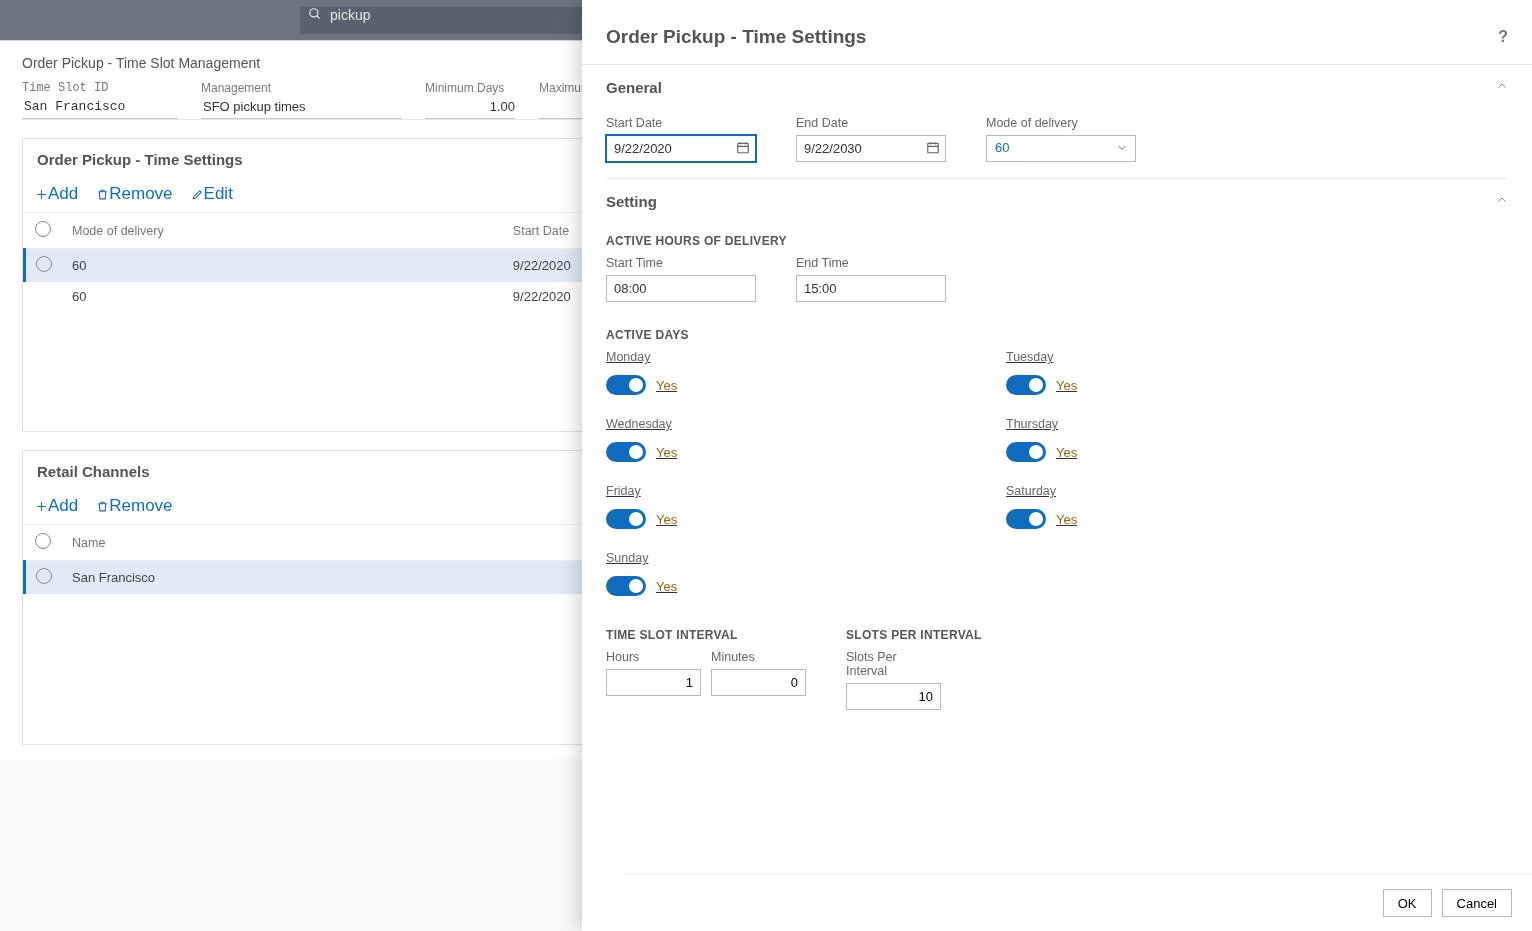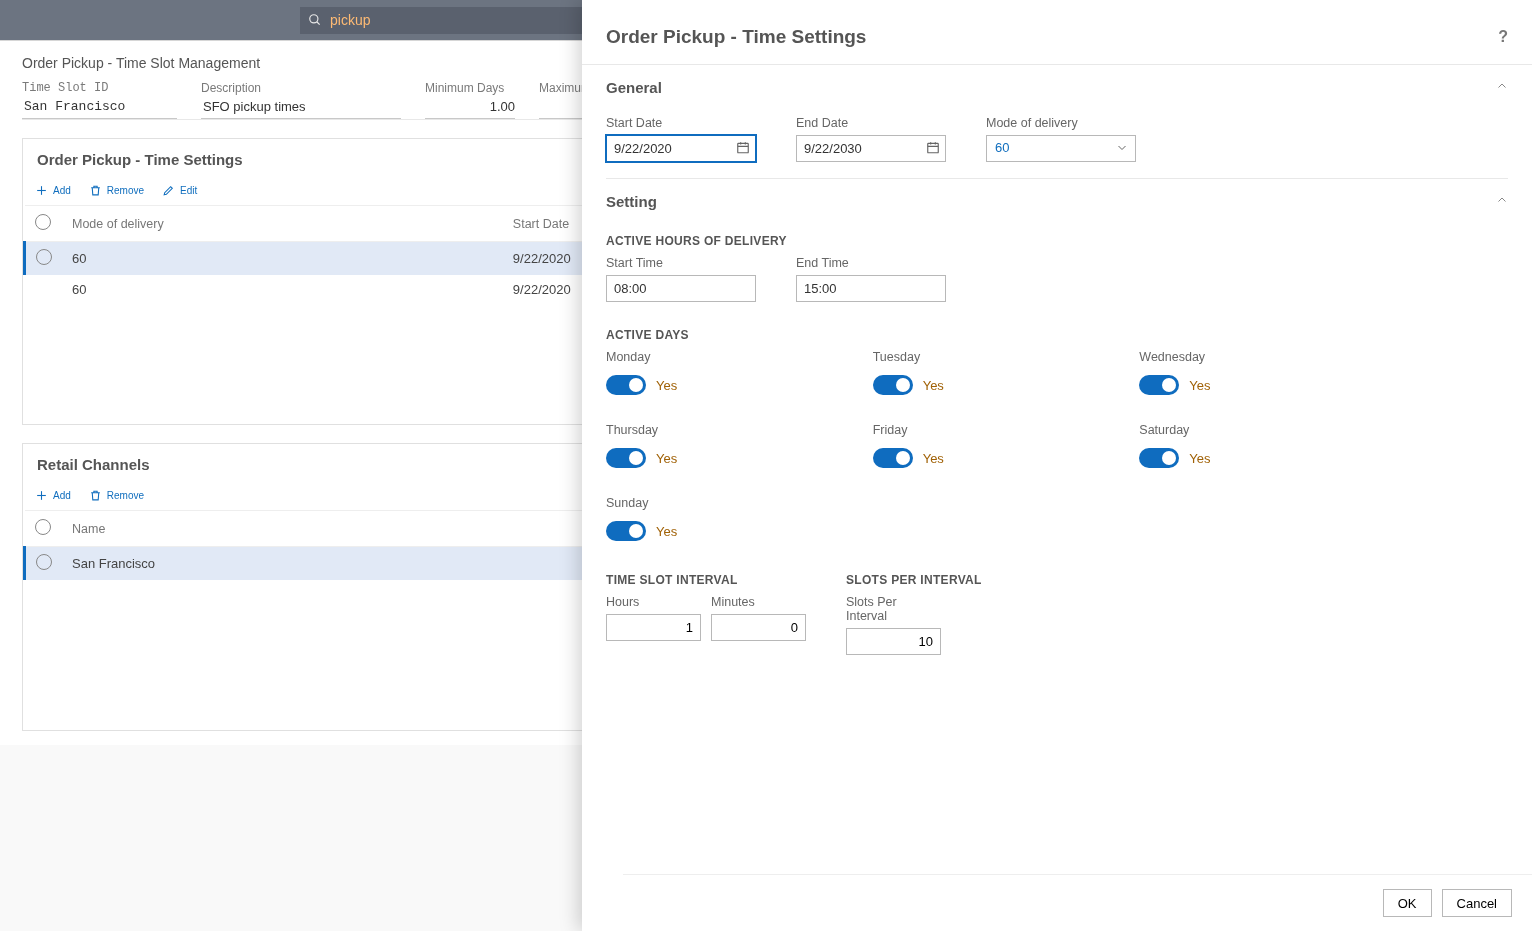--- a/index.html
+++ b/index.html
@@ -1,38 +1,38 @@
 <!DOCTYPE html>
 <html><head>
 <meta charset="utf-8">
 <style>
   * { box-sizing: border-box; margin: 0; padding: 0; }
   body { font-family: "Segoe UI", Arial, sans-serif; font-size: 13px; color: #333; background: #fff; overflow: hidden; }
   .app { width: 1532px; height: 931px; position: relative; }
 
   
   .topbar { height: 40px; background: #6c7481; display: flex; align-items: center; padding-left: 300px; }
-  .search-box { width: 333px; height: 27px; background: #5a616e; display: flex; align-items: center; padding: 0 8px; color: #fdba74; font-size: 14px; }
+  .search-box { width: 333px; height: 27px; background: #5a616e; display: flex; padding: 0 8px; color: #e5e5e5; font-size: 14px; }
   .search-box svg { margin-right: 8px; flex-shrink: 0; }
 
   
   .page { padding: 0; background: #f9f9f9; height: calc(931px - 40px); border-top: 1px solid #d6d6d6; }
   .page-inner { padding: 14px 22px; background: #fff; }
 
   .breadcrumb { font-size: 14px; color: #555; margin-bottom: 10px; }
   .header-row { display: flex; gap: 0; border-bottom: 1px solid #e8e8e8; padding-bottom:0; }
   .header-col { display: flex; flex-direction: column; border-bottom: 1px solid #c8c8c8; padding-bottom: 4px; margin-right: 24px; min-width: 110px; }
   .header-col .lab { font-size: 12px; color: #7a7a7a; margin-bottom: 4px; }
   .header-col .val { font-size: 13px; color: #333; padding-left: 2px; }
   .header-col.num .val { text-align: right; }
 
   .section-box { border: 1px solid #e0e0e0; margin-top: 18px; background: #fff; }
   .section-box .sect-title { font-size: 15px; color: #555; font-weight: 600; padding: 12px 14px; }
   .toolbar { padding: 4px 12px 8px; display: flex; gap: 18px; }
-  .tlink { color: #106ebe; font-size: 10px; display: flex; align-items: center; gap: 5px; cursor: pointer; }
+  .tlink { color: #106ebe; font-size: 17px; display: flex; align-items: center; cursor: pointer; }
 
   table.grid { width: 100%; border-collapse: collapse; }
   table.grid th { text-align: left; font-weight: normal; color: #777; font-size: 12.5px; padding: 8px 10px; border-top: 1px solid #eee; border-bottom: 1px solid #eee; background: #fff; }
   table.grid td { padding: 7px 10px; font-size: 13px; color: #444; }
   table.grid tr.selected { background: #e1e9f6; }
   table.grid tr.selected td:first-child { border-left: 3px solid #0f6cbf; }
   table.grid tr td:first-child { width: 36px; }
   .radio-circle { width: 16px; height: 16px; border: 1.5px solid #888; border-radius: 50%; display: inline-block; }
   .link-cell { color: #106ebe; }
 
@@ -60,21 +60,21 @@
   .select-wrap .value { height: 27px; border: 1px solid #b8b8b8; padding: 4px 26px 3px 8px; font-size: 13px; color: #106ebe; }
   .select-wrap .suffix-icon { position: absolute; right: 8px; top: 50%; transform: translateY(-50%); color: #666; }
 
   .subhead { font-size: 12px; color: #555; font-weight: 700; letter-spacing: .3px; margin: 10px 0 2px; text-transform: uppercase; }
 
   .toggle-row { display: flex; align-items: center; gap: 10px; margin-top: 6px; }
   .toggle { width: 40px; height: 20px; background: #0f6cbf; border-radius: 10px; position: relative; cursor: pointer; }
   .toggle::after { content:""; position: absolute; width: 14px; height: 14px; background: #fff; border-radius: 50%; top: 3px; right: 3px; }
   .toggle-label { font-size: 13px; color: #a16207; }
 
-  .days-grid { display: grid; grid-template-columns: repeat(3, 1fr); gap: 28px 40px; max-width: 760px; padding: 6px 0 16px; }
+  .days-grid { display: grid; grid-template-columns: repeat(2, 1fr); gap: 22px 40px; max-width: 760px; padding: 6px 0 16px; text-decoration: underline; }
 
   .interval-row { display: flex; gap: 40px; padding: 6px 0 16px; flex-wrap: wrap; }
   .interval-group { display:flex; flex-direction:column; gap:6px;}
   .mini-inputs { display:flex; gap:10px; }
   .mini-inputs input { width: 95px; height: 27px; border: 1px solid #b8b8b8; padding: 3px 7px; font-size: 13px; text-align: right; }
 
   .panel-foot { padding: 14px 20px; display: flex; justify-content: flex-end; gap: 10px; border-top: 1px solid #eee; margin-left: 41px; }
   .btn { height: 28px; padding: 0 14px; border: 1px solid #b8b8b8; background: #fff; font-size: 13px; cursor: pointer; }
 
   .icon-svg { display:inline-block; vertical-align:middle; }
@@ -97,21 +97,21 @@
   <div class="page">
     <div class="page-inner">
       <div class="breadcrumb">Order Pickup - Time Slot Management</div>
 
       <div class="header-row">
         <div class="header-col" style="min-width:155px;font-family:Liberation Mono, monospace;">
           <span class="lab">Time Slot ID</span>
           <span class="val">San Francisco</span>
         </div>
         <div class="header-col" style="min-width:200px;">
-          <span class="lab">Description</span>
+          <span class="lab">Management</span>
           <span class="val">SFO pickup times</span>
         </div>
         <div class="header-col num" style="min-width:90px;justify-content:space-between;">
           <span class="lab">Minimum Days</span>
           <span class="val">1.00</span>
         </div>
         <div class="header-col num" style="min-width:90px;">
           <span class="lab">Maximum Days</span>
           <span class="val">4.0</span>
         </div>

